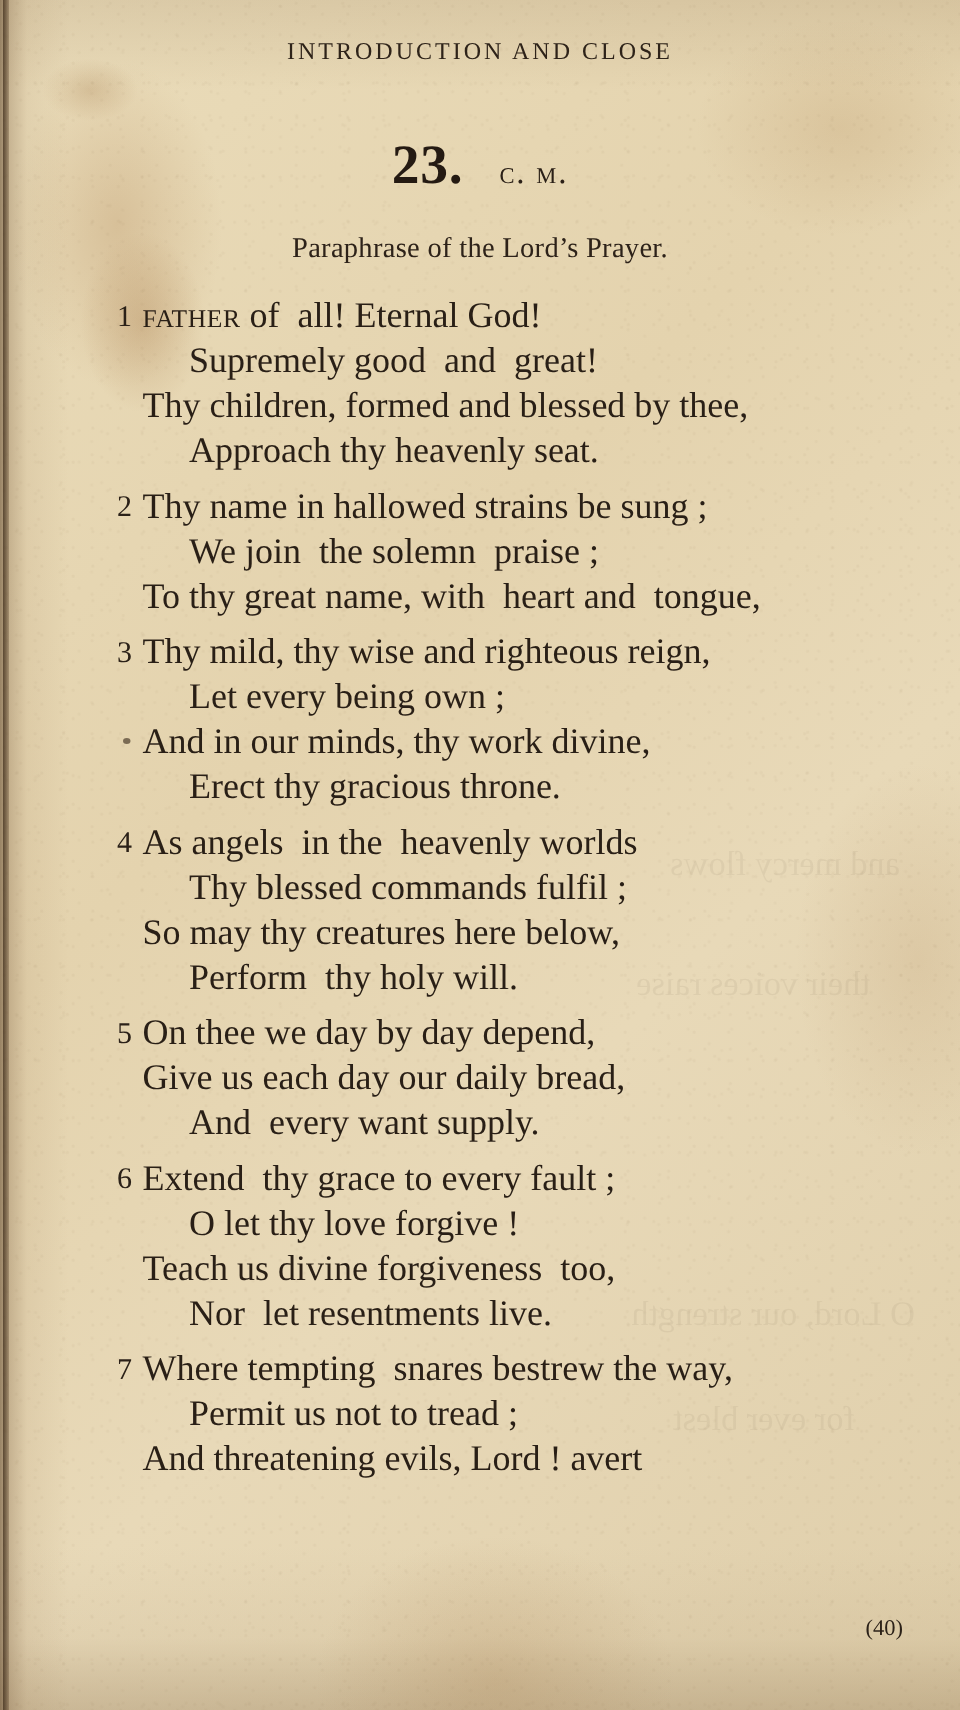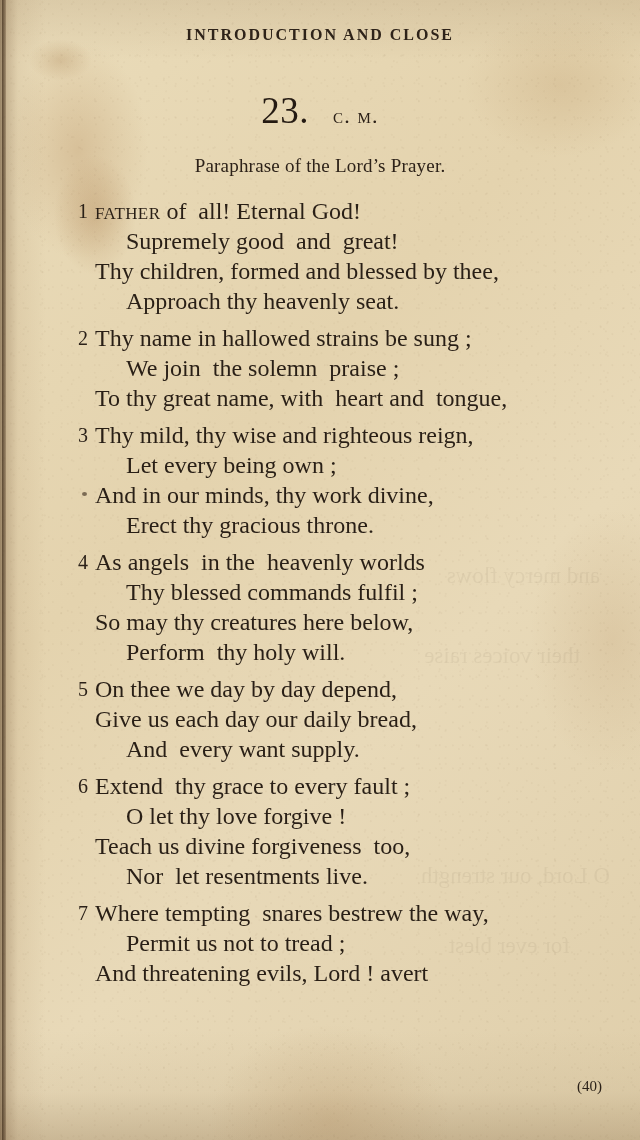--- a/index.html
+++ b/index.html
@@ -77,33 +77,32 @@
   .running-head {
     position: absolute;
     left: 0; top: 26px;
     width: 640px;
     text-align: center;
     font-size: 16px;
     letter-spacing: 2.0px;
     font-variant: small-caps;
     text-transform: uppercase;
     color: #2e2319;
-    font-weight: bold;
   }
 
   .hymn-head {
     position: absolute;
     left: 0; top: 92px;
     width: 640px;
     text-align: center;
     line-height: 1;
   }
   .hymn-number {
     font-size: 37px;
-    font-weight: normal;
+    font-weight: bold;
     letter-spacing: 0.5px;
     color: #241a12;
   }
   .hymn-meter {
     font-size: 22px;
     font-variant: small-caps;
     text-transform: lowercase;
     letter-spacing: 1.2px;
     margin-left: 24px;
     color: #2b2017;

